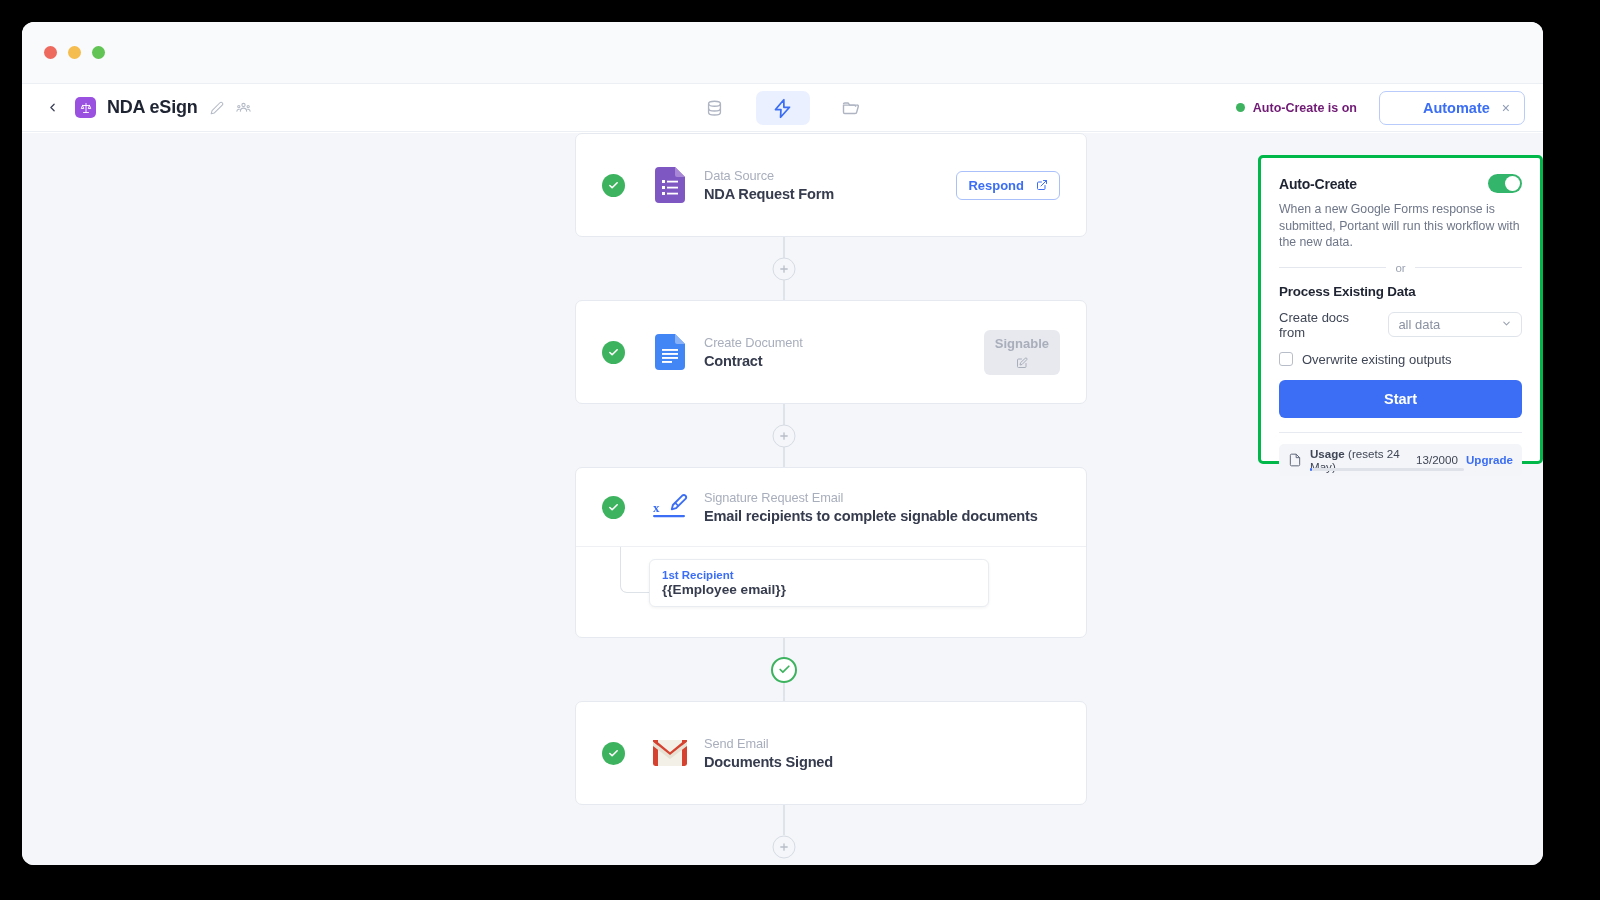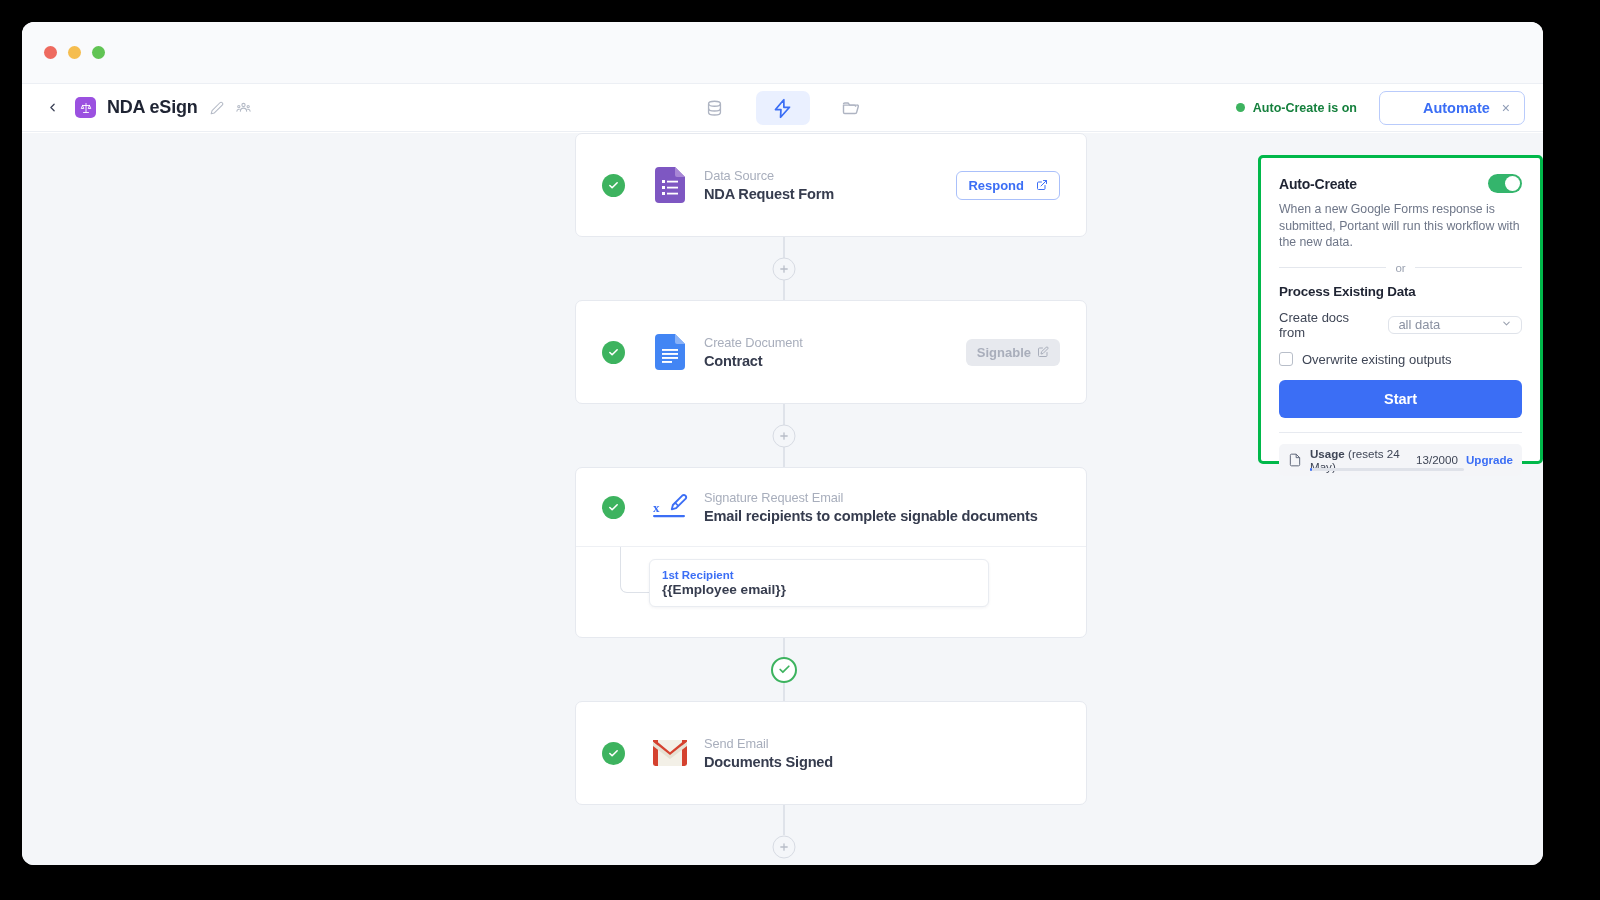--- a/index.html
+++ b/index.html
@@ -69,21 +69,21 @@
     width: 54px; height: 34px; border-radius: 7px;
     display: flex; align-items: center; justify-content: center;
     cursor: pointer; color: #aeb4c2;
   }
   .tb-tab.active { background: #eaf0ff; color: #3b6ef5; }
 
   .tb-right {
     margin-left: auto; display: flex; align-items: center; gap: 22px;
   }
   .auto-status { display: flex; align-items: center; gap: 8px;
-    font-size: 12.5px; font-weight: 600; color: #15803d; }
+    font-size: 12.5px; font-weight: 600; color: #701a75; }
   .status-dot { width: 9px; height: 9px; border-radius: 50%; background: #3db35f; }
   .automate-btn {
     height: 34px; min-width: 146px;
     border: 1px solid #b9cbfb; border-radius: 7px;
     background: #fff; color: #3b6ef5;
     font-size: 14.5px; font-weight: 700;
     display: flex; align-items: center; justify-content: flex-end; gap: 12px;
     cursor: pointer; padding: 0 14px;
   }
   .automate-btn .x { color: #8d9bb5; font-size: 14px; font-weight: 400; }
@@ -126,20 +126,21 @@
     border: 1px solid #aac0fa; border-radius: 6px;
     color: #3b6ef5; font-size: 13px; font-weight: 700;
     padding: 6px 11px; display: inline-flex; align-items: center; gap: 12px;
     background: #fff; cursor: pointer;
   }
   .pill-muted {
     background: #e7e9ee; border-radius: 6px;
     color: #a9aebb; font-size: 13px; font-weight: 700;
     padding: 6px 11px; display: inline-flex; align-items: center; gap: 6px;
     cursor: pointer;
+    flex-direction: column;
   }
 
   
   .sig-card { padding-bottom: 0; }
   .sig-divider { border-top: 1px solid #eef0f4; }
   .sub-wrap { position: relative; height: 90px; }
   .elbow {
     position: absolute; left: 44px; top: 0;
     width: 30px; height: 46px;
     border-left: 1.5px solid #dde1e8;
@@ -215,21 +216,21 @@
   .or-sep:before, .or-sep:after {
     content: ""; flex: 1; height: 1px; background: #e4e7ed;
   }
   .panel-sub { font-size: 13.4px; font-weight: 700; color: #1f2433; letter-spacing: -.2px; }
   .row-select {
     margin-top: 11px; display: flex; align-items: center; gap: 10px;
   }
   .row-label { font-size: 13px; color: #3f4656; }
   .select {
     margin-left: auto;
-    width: 134px; height: 18px;
+    width: 134px; height: 25px;
     border: 1px solid #dfe3ea; border-radius: 6px;
     background: #fff;
     display: flex; align-items: center; padding: 0 9px;
     font-size: 13px; color: #8a91a1; cursor: pointer;
   }
   .select .chev { margin-left: auto; color: #99a0ae; font-size: 11px; }
   .row-check {
     margin-top: 12px; display: flex; align-items: center; gap: 9px;
     font-size: 13px; color: #3f4656; cursor: pointer;
   }

